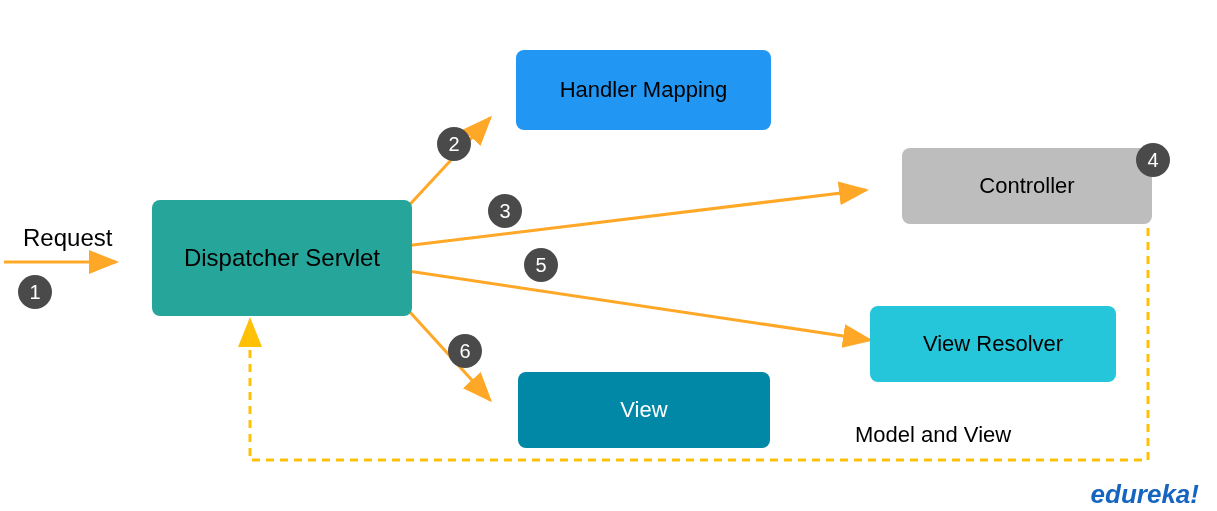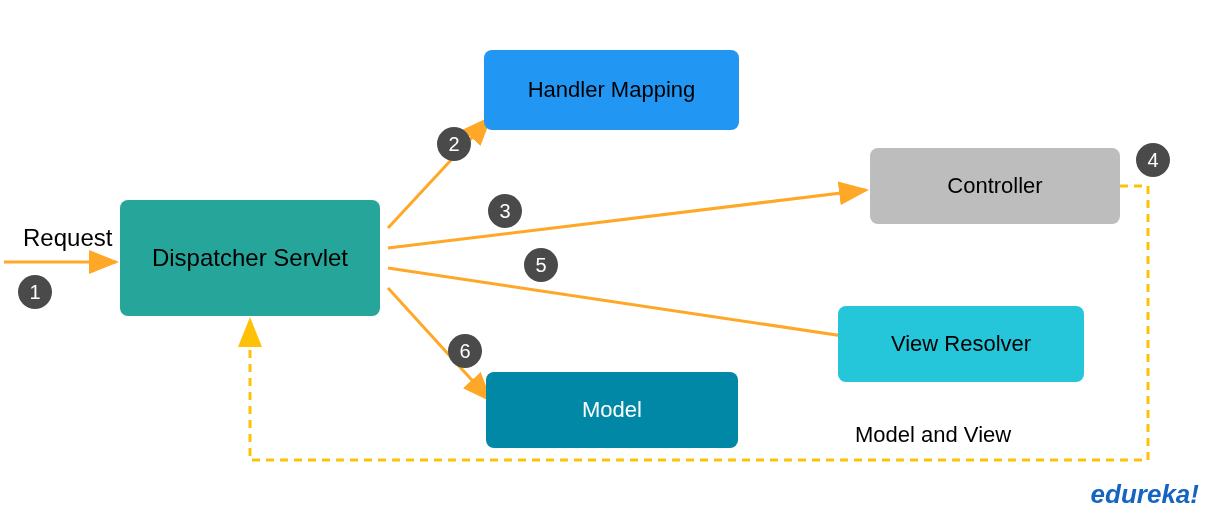--- a/index.html
+++ b/index.html
@@ -12,20 +12,21 @@
     }
     .box {
       position: absolute;
       display: flex;
       align-items: center;
       justify-content: center;
       border-radius: 8px;
       font-size: 22px;
       font-weight: 400;
       color: #000;
+      margin-left: 32px;
     }
     .step-badge {
       position: absolute;
       width: 34px;
       height: 34px;
       border-radius: 50%;
       background: #4a4a4a;
       color: #fff;
       display: flex;
       align-items: center;
@@ -134,21 +135,21 @@
 <div class="box handler-mapping">
   <span>Handler Mapping</span>
 </div>
 <div class="box controller">
   <span>Controller</span>
 </div>
 <div class="box view-resolver">
   <span>View Resolver</span>
 </div>
 <div class="box view">
-  <span>Model</span>
+  <span>View</span>
 </div>
 
 <div class="step-badge" style="left:18px; top:275px;">
   <span>1</span>
 </div>
 <div class="step-badge" style="left:437px; top:127px;">
   <span>2</span>
 </div>
 <div class="step-badge" style="left:488px; top:194px;">
   <span>3</span>

